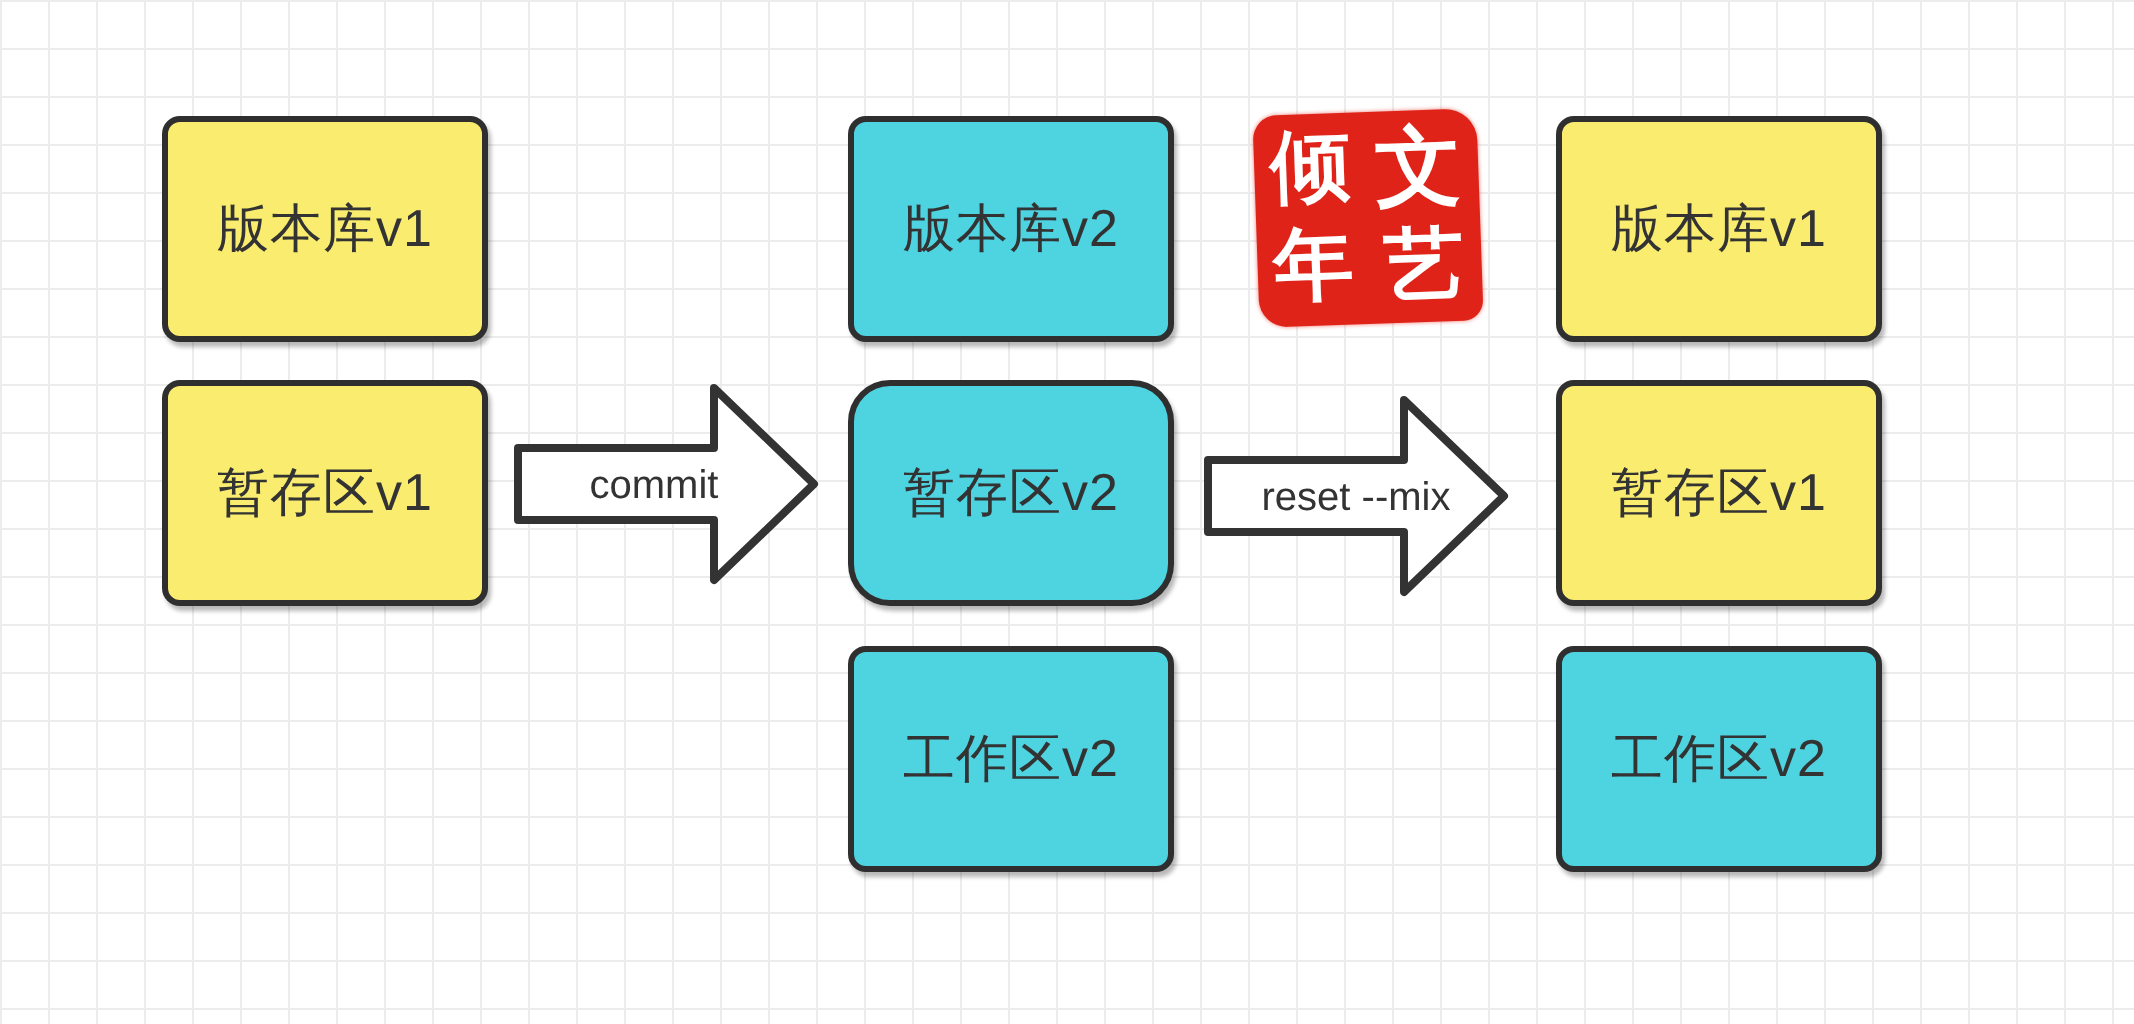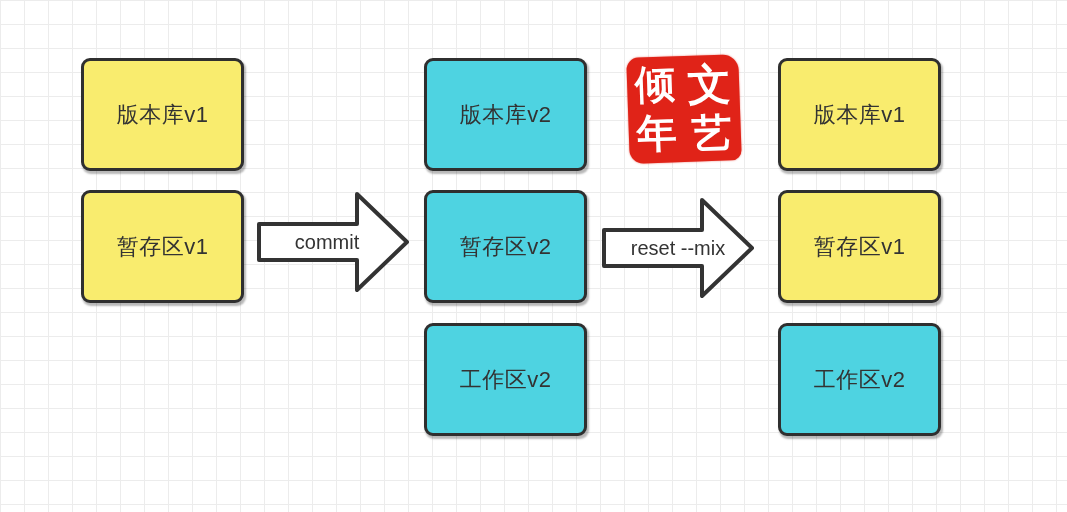--- a/index.html
+++ b/index.html
@@ -10,21 +10,21 @@
       linear-gradient(#ececec 1px, transparent 1px),
       linear-gradient(90deg, #ececec 1px, transparent 1px);
     background-size:24px 24px;
     font-family:"Liberation Sans", sans-serif;
     color:#333333;
   }
   .box{
     position:absolute;width:163px;height:113px;box-sizing:border-box;
     border:3px solid #2f2f2f;border-radius:9px;
     display:flex;align-items:center;justify-content:center;
-    font-size:22px;letter-spacing:0.5px;
+    font-size:26px;letter-spacing:0.5px;
     box-shadow:1.5px 2.5px 2px rgba(0,0,0,0.28);
   }
   .c1{left:81px}.c2{left:424px}.c3{left:778px}
   .r1{top:58px}.r2{top:190px}.r3{top:323px}
 
   .arrow{position:absolute;width:152px;height:100px;overflow:visible;}
   .arrow-commit{left:257px;top:192px}
   .arrow-reset{left:602px;top:198px}
   .arrow polygon{fill:#ffffff;stroke:#333333;stroke-width:4;stroke-linejoin:round;}
   .arrow text{font-size:20px;fill:#333333;text-anchor:middle;font-family:"Liberation Sans",sans-serif;}
@@ -55,21 +55,21 @@
   </div>
 
   <svg class="arrow arrow-commit" viewBox="0 0 152 100">
     <polygon points="2,32 100,32 100,2 150,50 100,98 100,68 2,68"></polygon>
     <text x="70" y="57">commit</text>
   </svg>
 
   <div class="box c2 r1" style="background: rgb(78, 211, 225);">
     <span>版本库v2</span>
   </div>
-  <div class="box c2 r2" style="background: rgb(78, 211, 225);">
+  <div class="box c2 r2" style="background: rgb(78, 211, 225); border-radius: 21px;">
     <span>暂存区v2</span>
   </div>
   <div class="box c2 r3" style="background: rgb(78, 211, 225);">
     <span>工作区v2</span>
   </div>
 
   <svg class="arrow arrow-reset" viewBox="0 0 152 100">
     <polygon points="2,32 100,32 100,2 150,50 100,98 100,68 2,68"></polygon>
     <text x="76" y="57">reset --mix</text>
   </svg>

